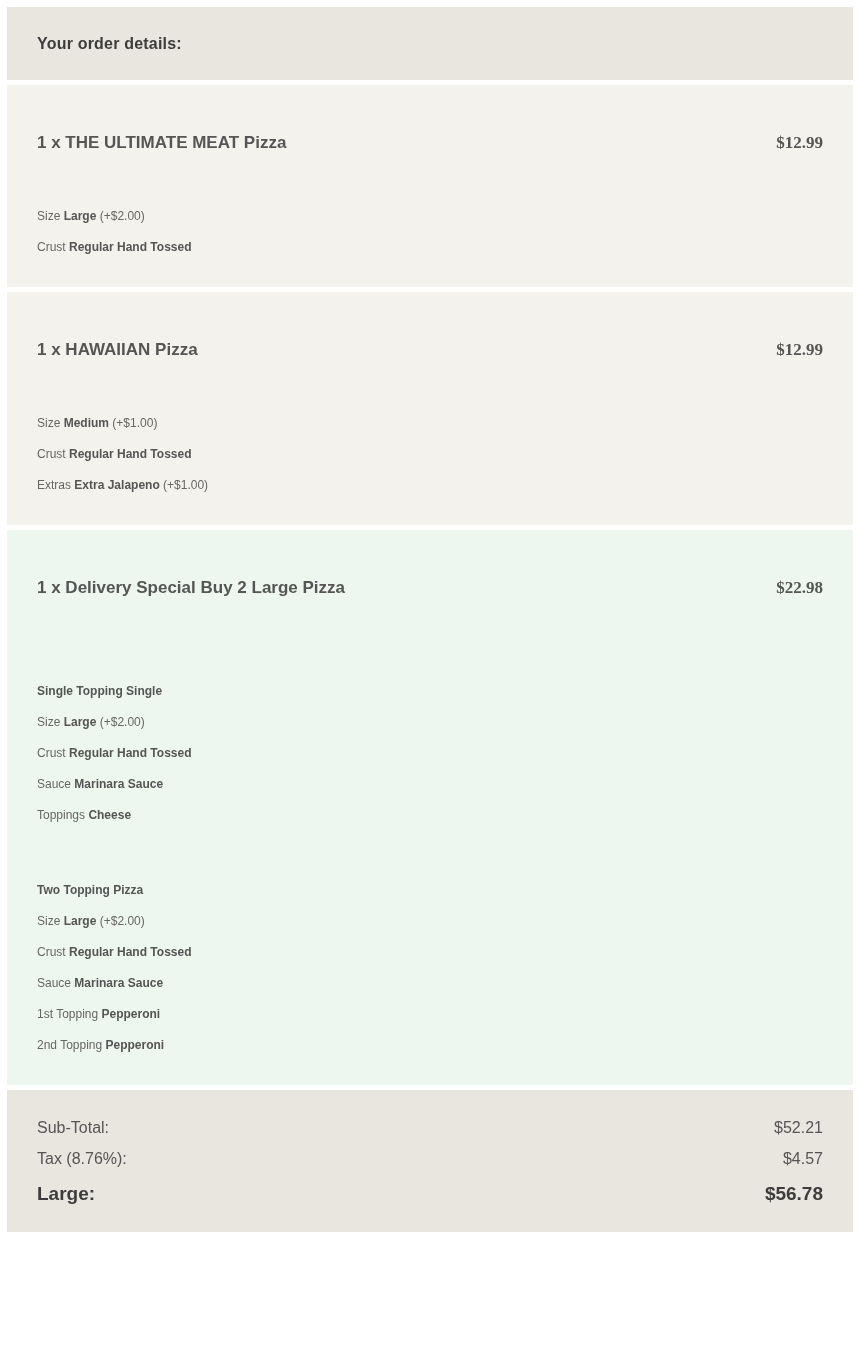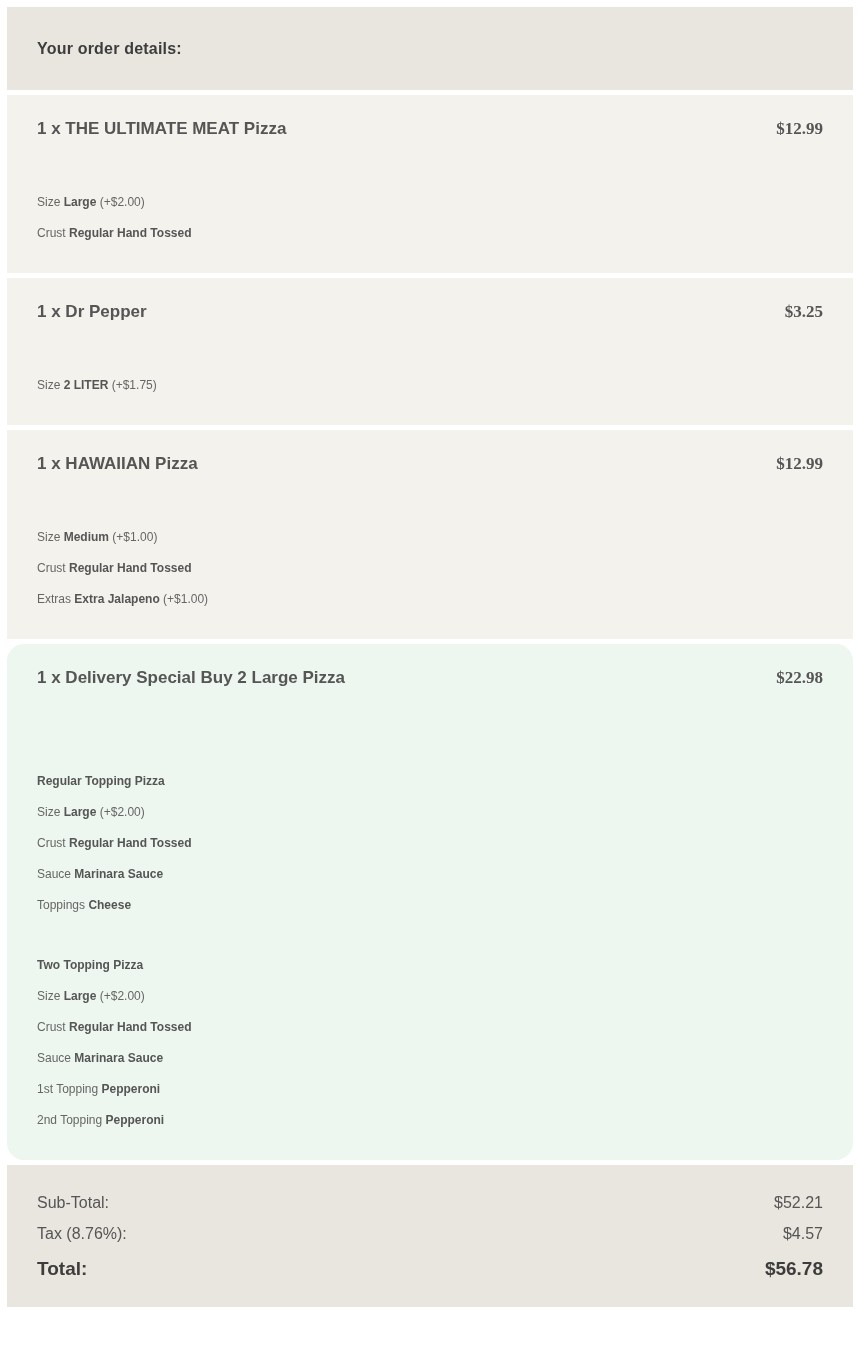--- a/index.html
+++ b/index.html
@@ -7,50 +7,51 @@
   body {
     width: 858px;
     height: 1369px;
     font-family: "Liberation Sans", sans-serif;
     -webkit-font-smoothing: antialiased;
   }
   .page { padding: 7px 5px 0 7px; }
   .box { margin-bottom: 5px; background: var(--section-bg, #f4f2ed); }
 
   .header-box {
-    height: 83px;
+    height: 73px;
     background: var(--header-bg, #e9e5df);
     display: flex;
     align-items: center;
     padding: 0 30px;
   }
   .header-box h2 {
     font-size: 16px;
     font-weight: 700;
     color: var(--heading-text, #3d3d3d);
     letter-spacing: 0.2px;
   }
 
   .item { padding: 24px 30px; }
-  .item.hl { background: var(--highlight-bg, #eef7ef); border-radius: 17px; }
+  .item.hl { background: var(--highlight-bg, #eef7ef); }
   .titlerow {
     display: flex;
     justify-content: space-between;
     align-items: baseline;
   }
   .ititle, .iprice {
     font-size: 17px;
     font-weight: 700;
     color: var(--title-text, #555555);
+    margin-top: 24px;
   }
   .iprice { white-space: nowrap; padding-left: 12px; font-family: Liberation Serif, serif; }
 
   .details { margin-top: 48px; }
   .item.hl .details { margin-top: 78px; }
-  .detail-block + .detail-block { margin-top: 29px; }
+  .detail-block + .detail-block { margin-top: 44px; }
   .dline {
     font-size: 12px;
     color: var(--detail-text, #666666);
     line-height: 31px;
   }
   .dline b { font-weight: 700; color: var(--title-text, #555555); }
 
   .totals {
     background: var(--header-bg, #e9e5df);
     padding: 22px 30px 24px 30px;
@@ -89,50 +90,39 @@
         </div>
         <div class="details">
           <div class="detail-block">
             <div class="dline"><span>Size </span><b>Large</b><span> (+$2.00)</span></div>
             <div class="dline"><span>Crust </span><b>Regular Hand Tossed</b></div>
           </div>
         </div>
       </section>
       <section class="box item">
         <div class="titlerow">
-          <span class="ititle">1 x Dr Pepper</span>
-          <span class="iprice">$3.25</span>
-        </div>
-        <div class="details">
-          <div class="detail-block">
-            <div class="dline"><span>Size </span><b>2 LITER</b><span> (+$1.75)</span></div>
-          </div>
-        </div>
-      </section>
-      <section class="box item">
-        <div class="titlerow">
           <span class="ititle">1 x HAWAIIAN Pizza</span>
           <span class="iprice">$12.99</span>
         </div>
         <div class="details">
           <div class="detail-block">
             <div class="dline"><span>Size </span><b>Medium</b><span> (+$1.00)</span></div>
             <div class="dline"><span>Crust </span><b>Regular Hand Tossed</b></div>
             <div class="dline"><span>Extras </span><b>Extra Jalapeno</b><span> (+$1.00)</span></div>
           </div>
         </div>
       </section>
       <section class="box item hl">
         <div class="titlerow">
           <span class="ititle">1 x Delivery Special Buy 2 Large Pizza</span>
           <span class="iprice">$22.98</span>
         </div>
         <div class="details">
           <div class="detail-block">
-            <div class="dline"><b>Regular Topping Pizza</b></div>
+            <div class="dline"><b>Single Topping Single</b></div>
             <div class="dline"><span>Size </span><b>Large</b><span> (+$2.00)</span></div>
             <div class="dline"><span>Crust </span><b>Regular Hand Tossed</b></div>
             <div class="dline"><span>Sauce </span><b>Marinara Sauce</b></div>
             <div class="dline"><span>Toppings </span><b>Cheese</b></div>
           </div>
           <div class="detail-block">
             <div class="dline"><b>Two Topping Pizza</b></div>
             <div class="dline"><span>Size </span><b>Large</b><span> (+$2.00)</span></div>
             <div class="dline"><span>Crust </span><b>Regular Hand Tossed</b></div>
             <div class="dline"><span>Sauce </span><b>Marinara Sauce</b></div>
@@ -146,18 +136,18 @@
   <section class="box totals">
     <div class="trow">
       <span>Sub-Total:</span>
       <span>$52.21</span>
     </div>
     <div class="trow">
       <span>Tax (8.76%):</span>
       <span>$4.57</span>
     </div>
     <div class="trow total">
-      <span>Total:</span>
+      <span>Large:</span>
       <span>$56.78</span>
     </div>
   </section>
 
 </div>
 
 </body></html>

